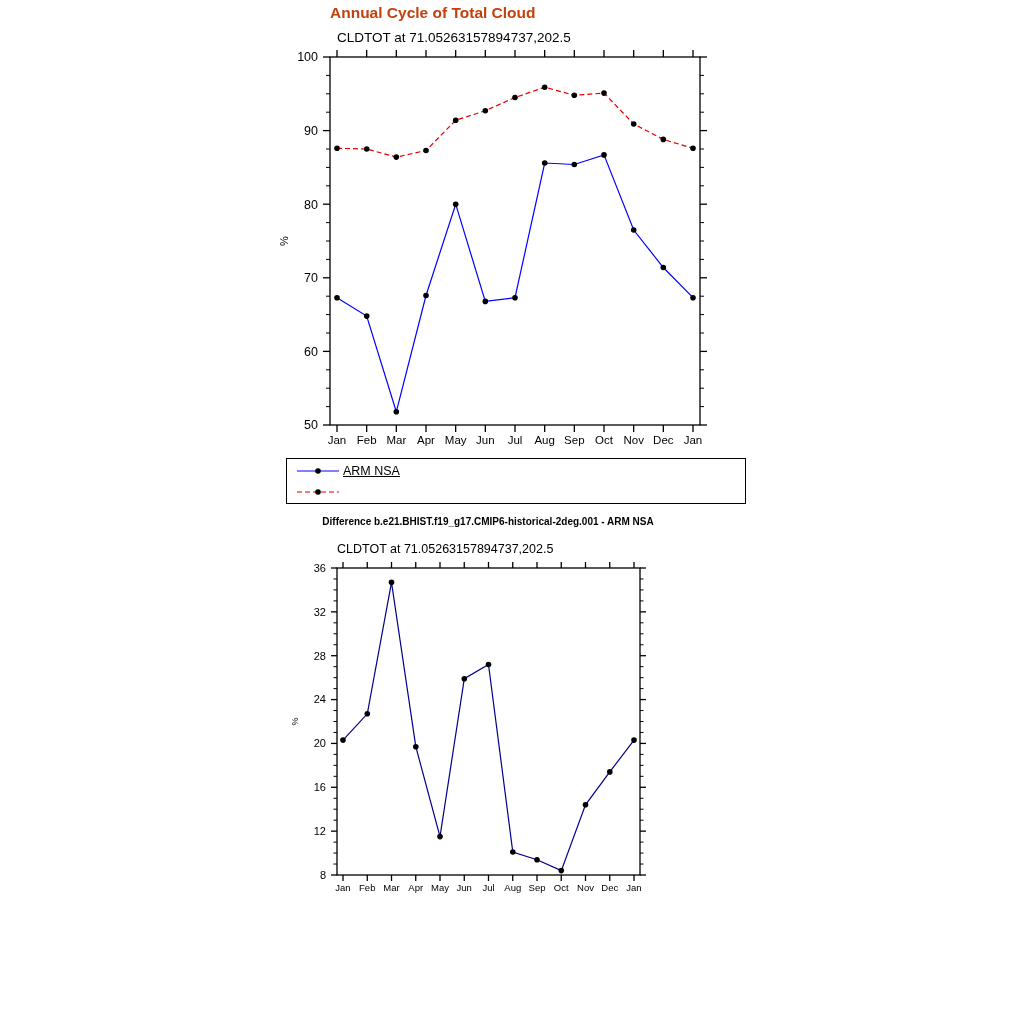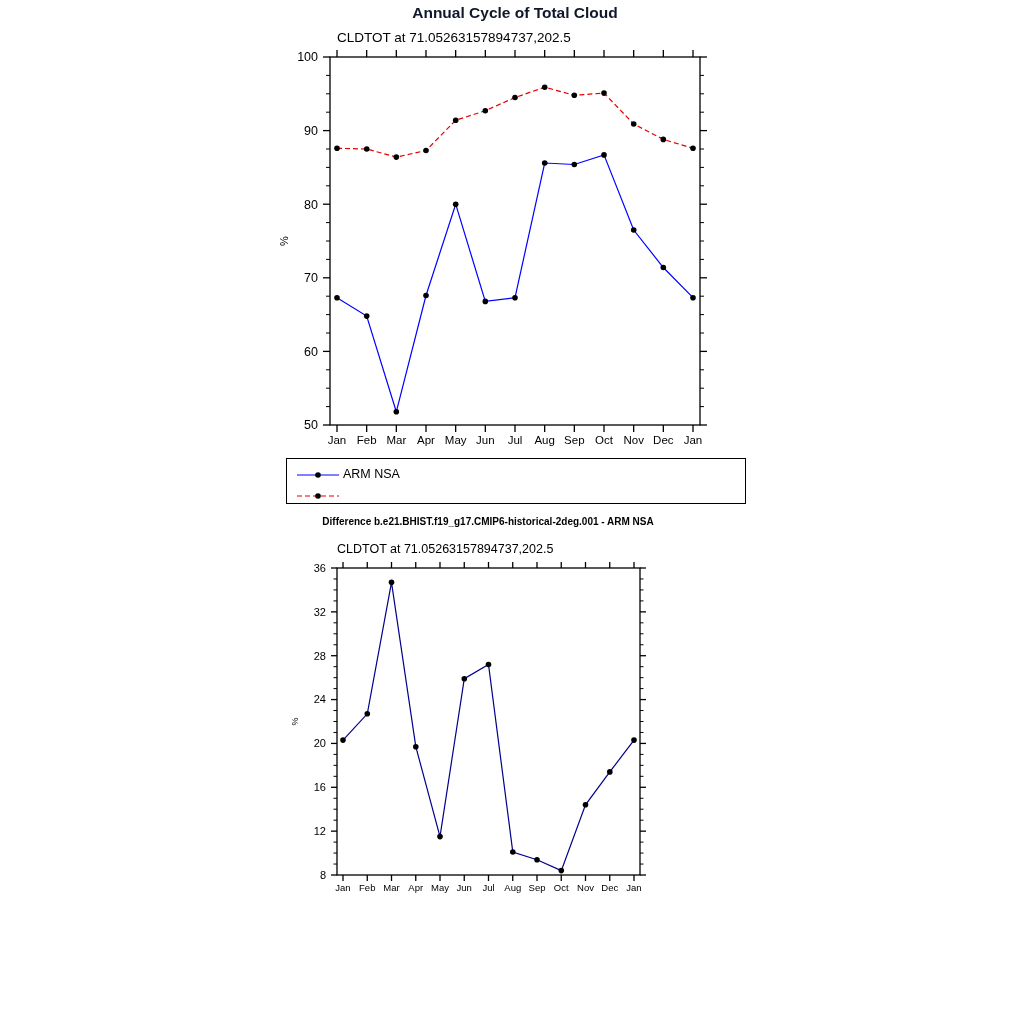--- a/index.html
+++ b/index.html
@@ -11,38 +11,37 @@
   .page {
     position: relative;
     width: 1024px;
     height: 1024px;
     background: #ffffff;
     overflow: hidden;
   }
   .abs { position: absolute; }
   .c1-title {
     left: 330px; top: 4px; width: 370px;
-    text-align: center;
-    font-size: 15.5px; font-weight: bold; color: #0f172a;
+    font-size: 15.5px; font-weight: bold; color: #c2410c;
     white-space: nowrap;
   }
   .c1-subtitle {
     left: 337px; top: 30px;
     font-size: 13.5px; color: #000;
     white-space: nowrap;
   }
   .legend-box {
     left: 286px; top: 458px; width: 460px; height: 46px;
     border: 1px solid #000;
     display: flex; flex-direction: column; justify-content: center;
     box-sizing: border-box;
     padding-left: 8px;
   }
   .legend-row {
-    display: flex; align-items: flex-end; height: 21px;
+    display: flex; align-items: center; height: 21px; text-decoration: underline;
   }
   .legend-row svg { display: block; }
   .legend-label {
     font-size: 12.5px; color: #000; margin-left: 2px; white-space: nowrap;
   }
   .c2-title {
     left: 238px; top: 516px; width: 500px;
     text-align: center;
     font-size: 10px; font-weight: bold; color: #000;
     white-space: nowrap;

